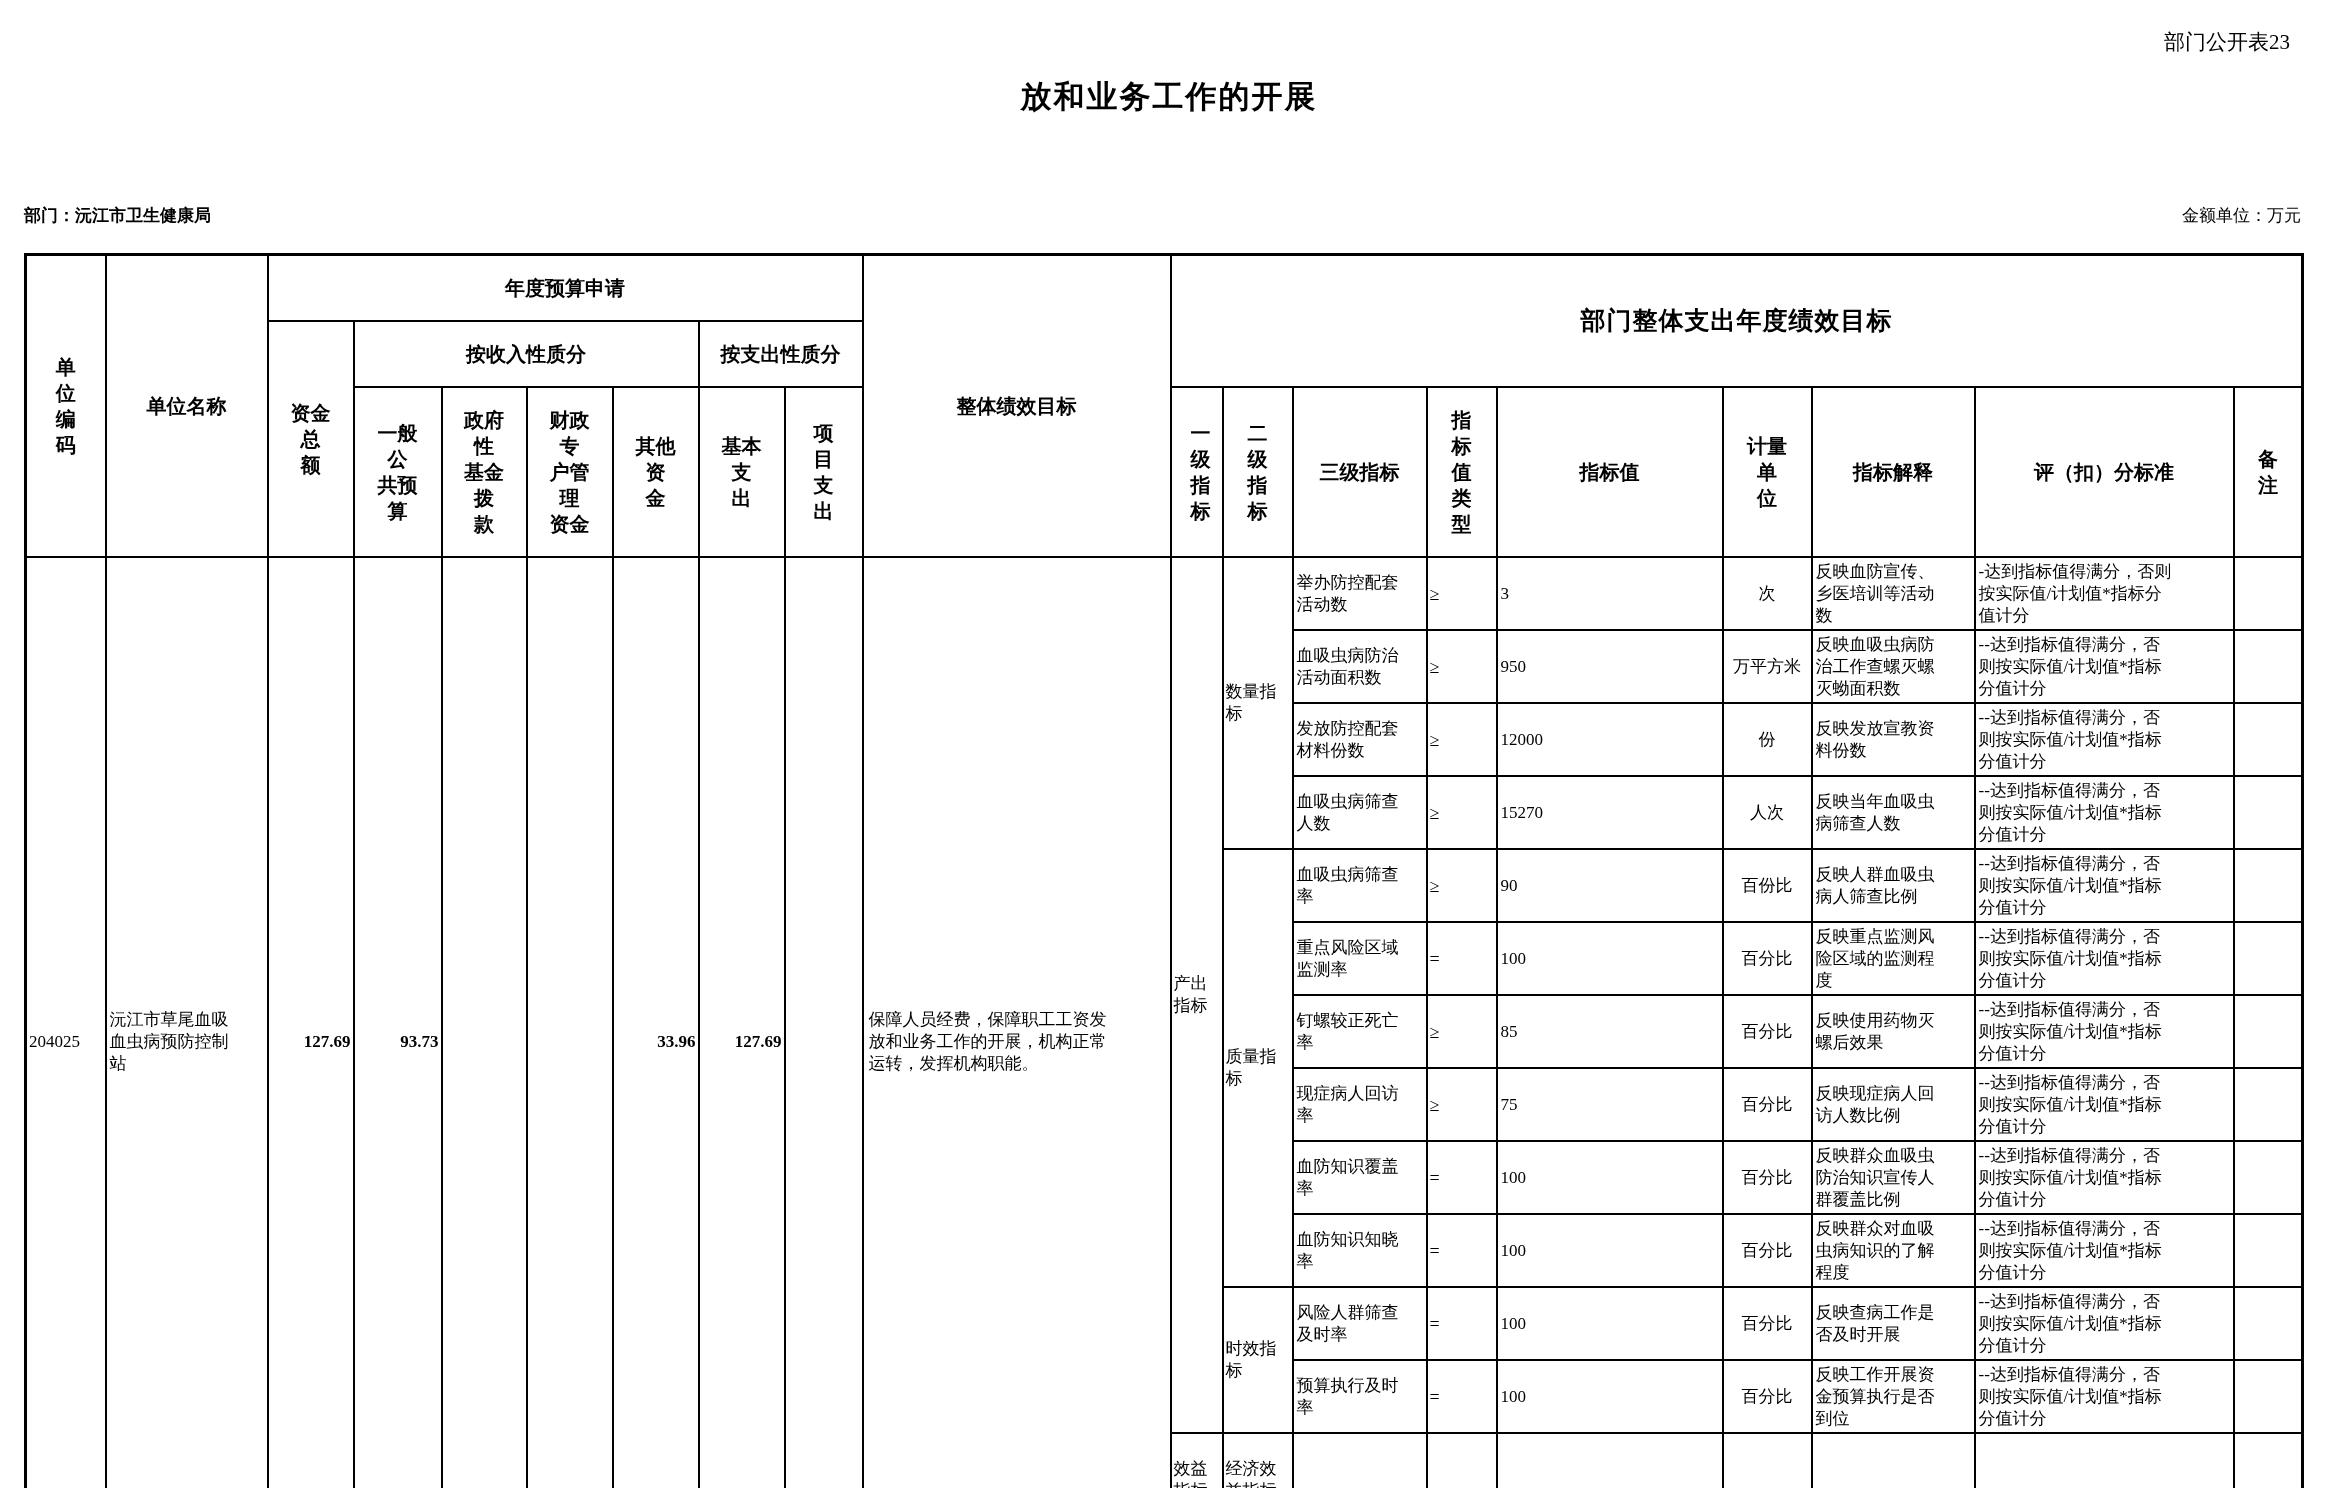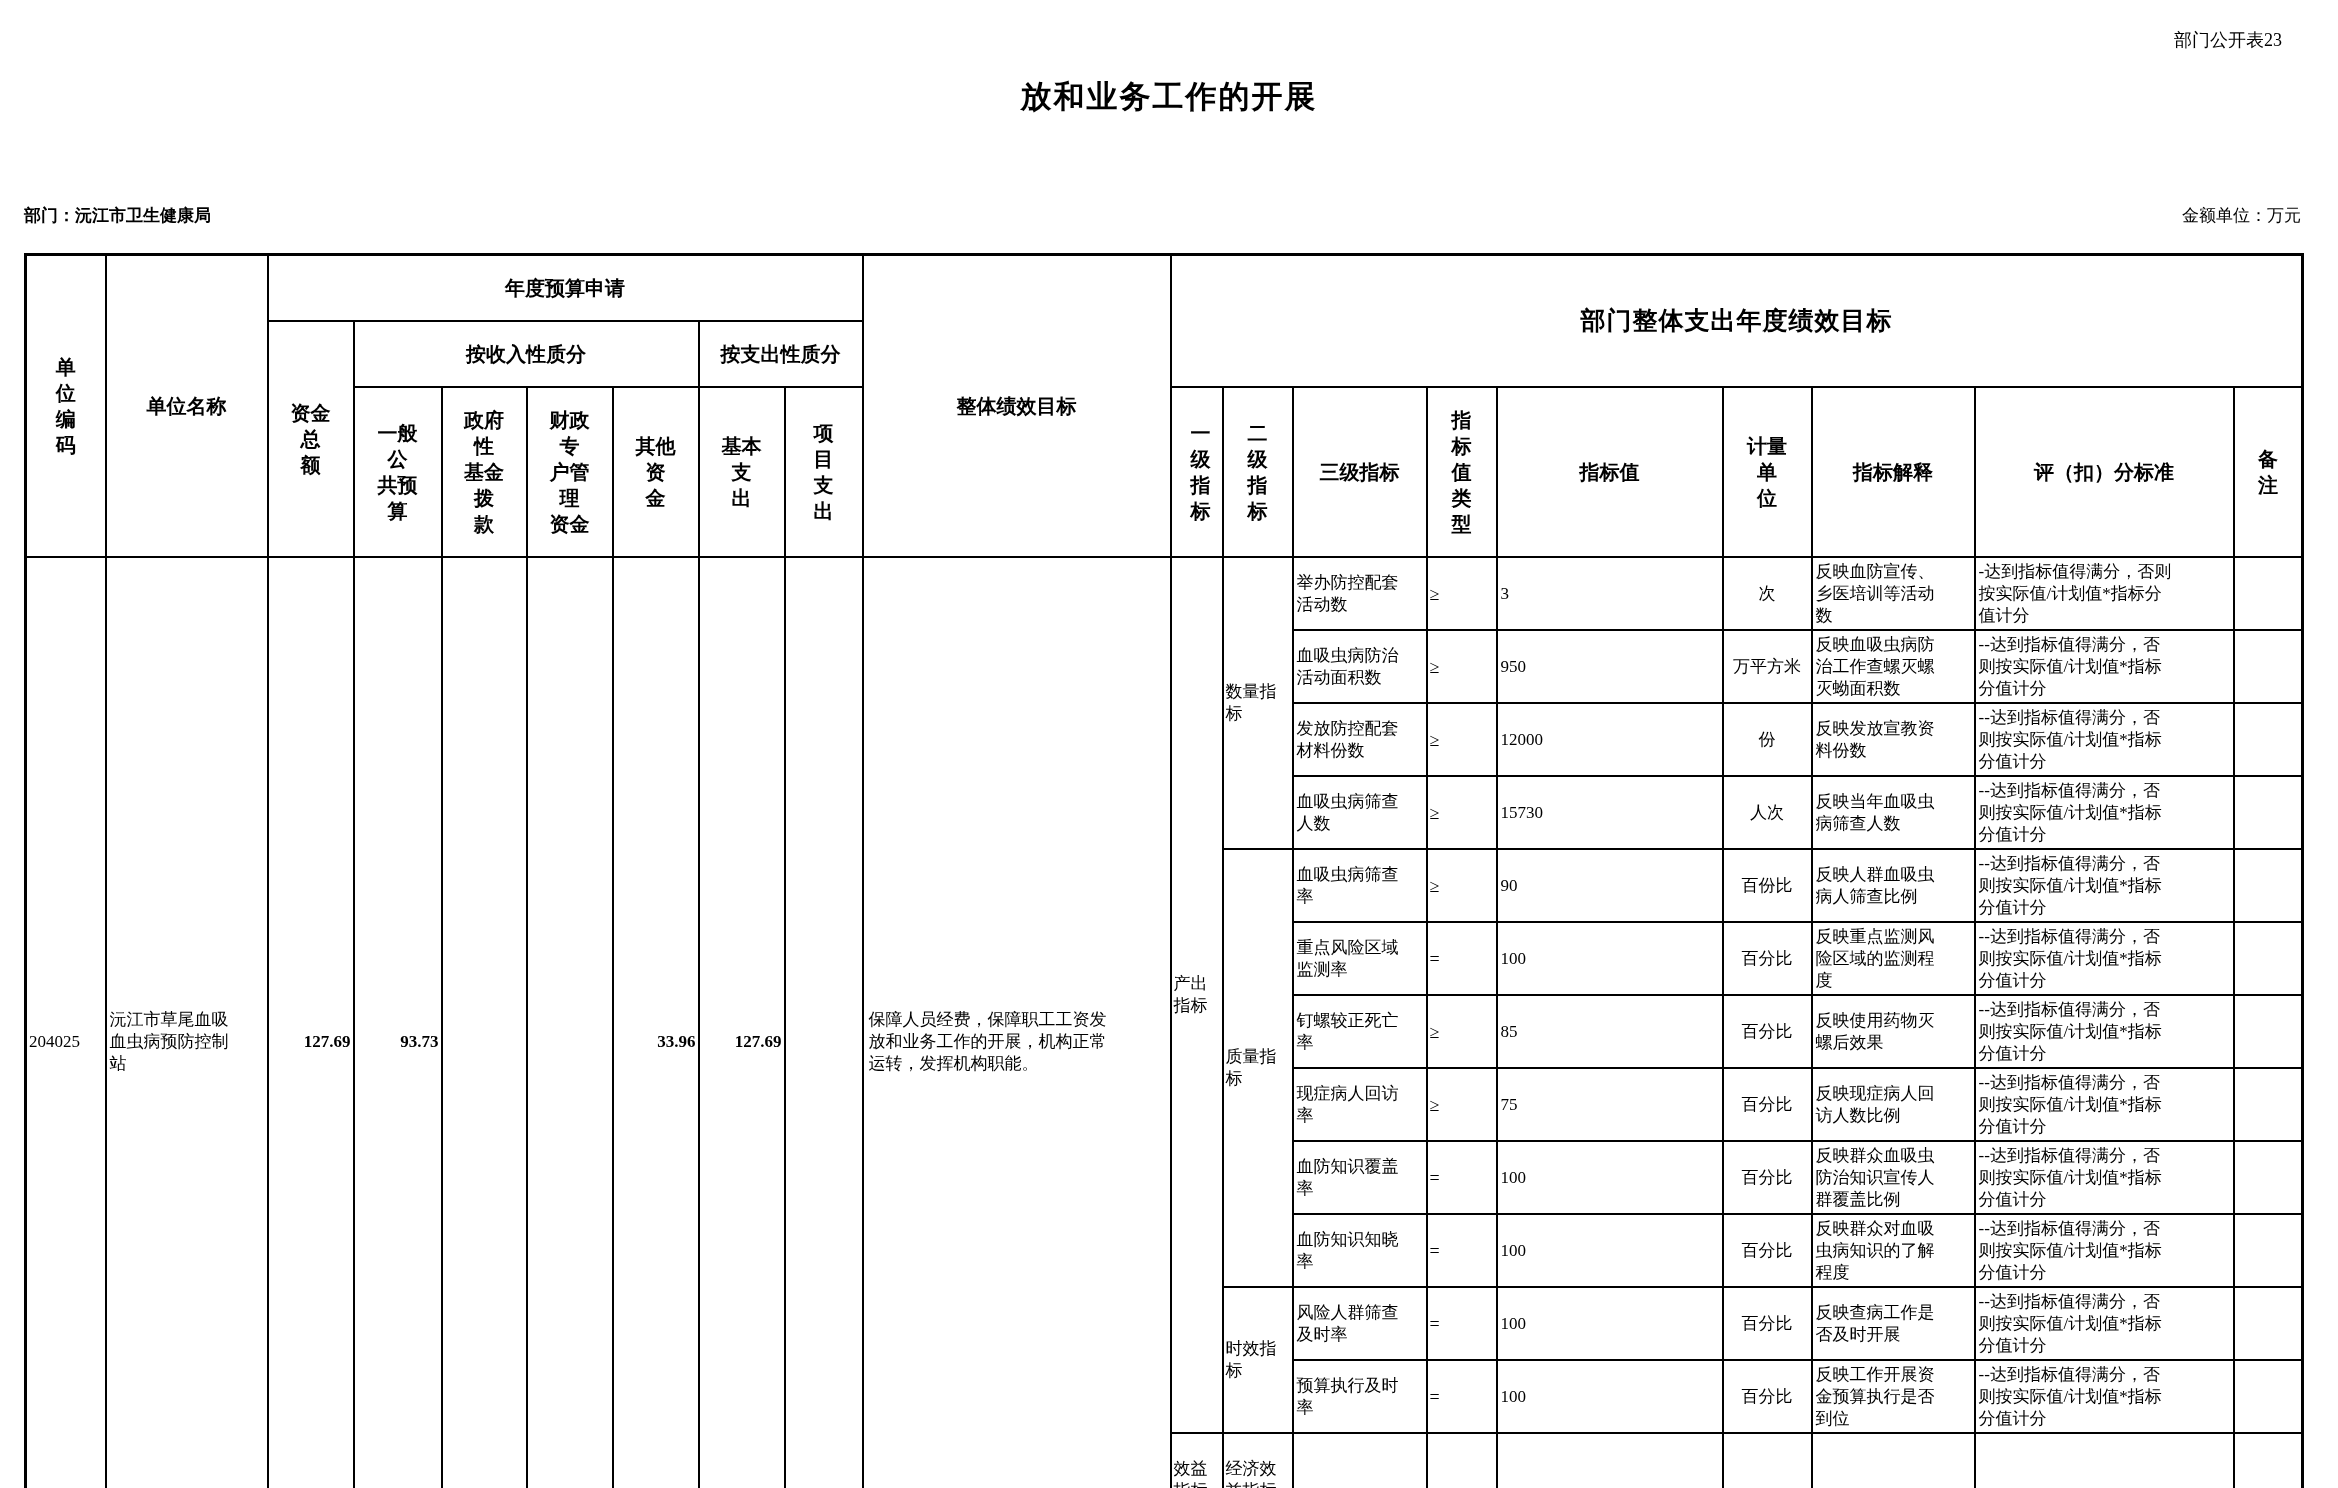--- a/index.html
+++ b/index.html
@@ -2,21 +2,21 @@
 <html><head>
 <meta charset="utf-8">
 <style>
   * { margin:0; padding:0; box-sizing:border-box; }
   html,body { background:#fff; }
   body {
     width:2338px; height:1488px; position:relative;
     font-family:"Liberation Serif","DejaVu Serif",serif;
     color:#000;
   }
-  .corner { position:absolute; top:28px; right:56px; font-size:18px;margin-left:35px; }
+  .corner { position:absolute; top:28px; right:48px; font-size:21px;margin-left:35px; }
   .title {
     position:absolute; top:76px; left:0; width:100%;
     text-align:center; font-size:31px; font-weight:bold; letter-spacing:2px;
   }
   .meta-line {
     position:absolute; top:204px; left:24px; width:2277px;
     display:flex; justify-content:space-between; align-items:baseline;
   }
   .dept { font-size:17px; font-weight:bold; }
   .unit-label { font-size:17px; }
@@ -180,21 +180,21 @@
 料份数</td>
     <td class="scor">--达到指标值得满分，否
 则按实际值/计划值*指标
 分值计分</td>
     <td></td>
   </tr>
   <tr class="d">
     <td>血吸虫病筛查
 人数</td>
     <td class="vt">≥</td>
-    <td class="val">15730</td>
+    <td class="val">15270</td>
     <td class="unit-c">人次</td>
     <td class="expl">反映当年血吸虫
 病筛查人数</td>
     <td class="scor">--达到指标值得满分，否
 则按实际值/计划值*指标
 分值计分</td>
     <td></td>
   </tr>
   <tr class="d">
     <td rowspan="6" class="grp">质量指

